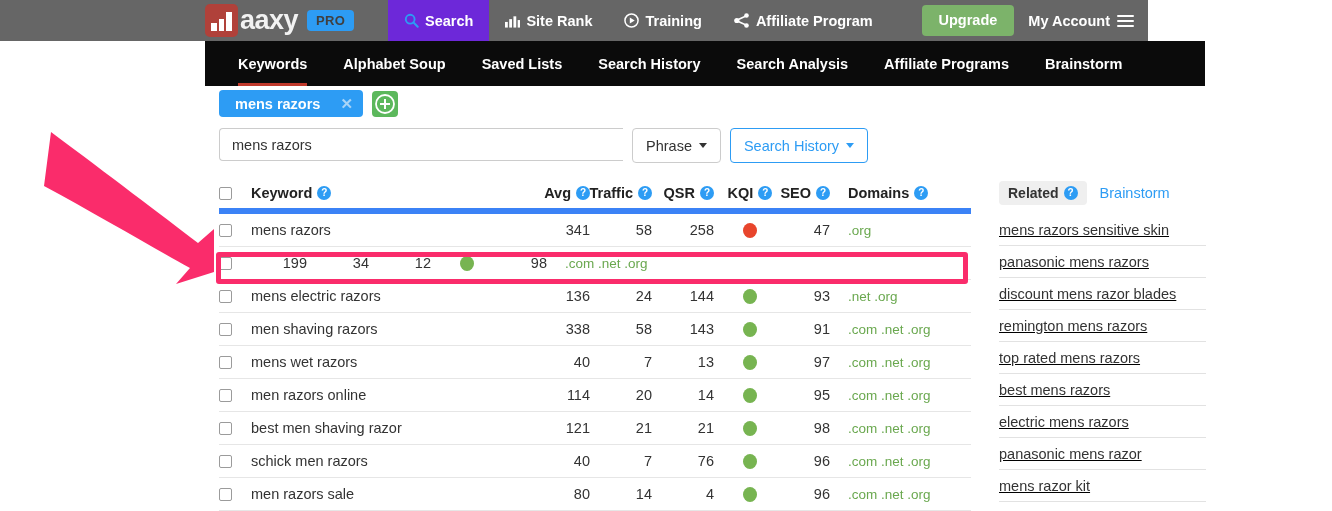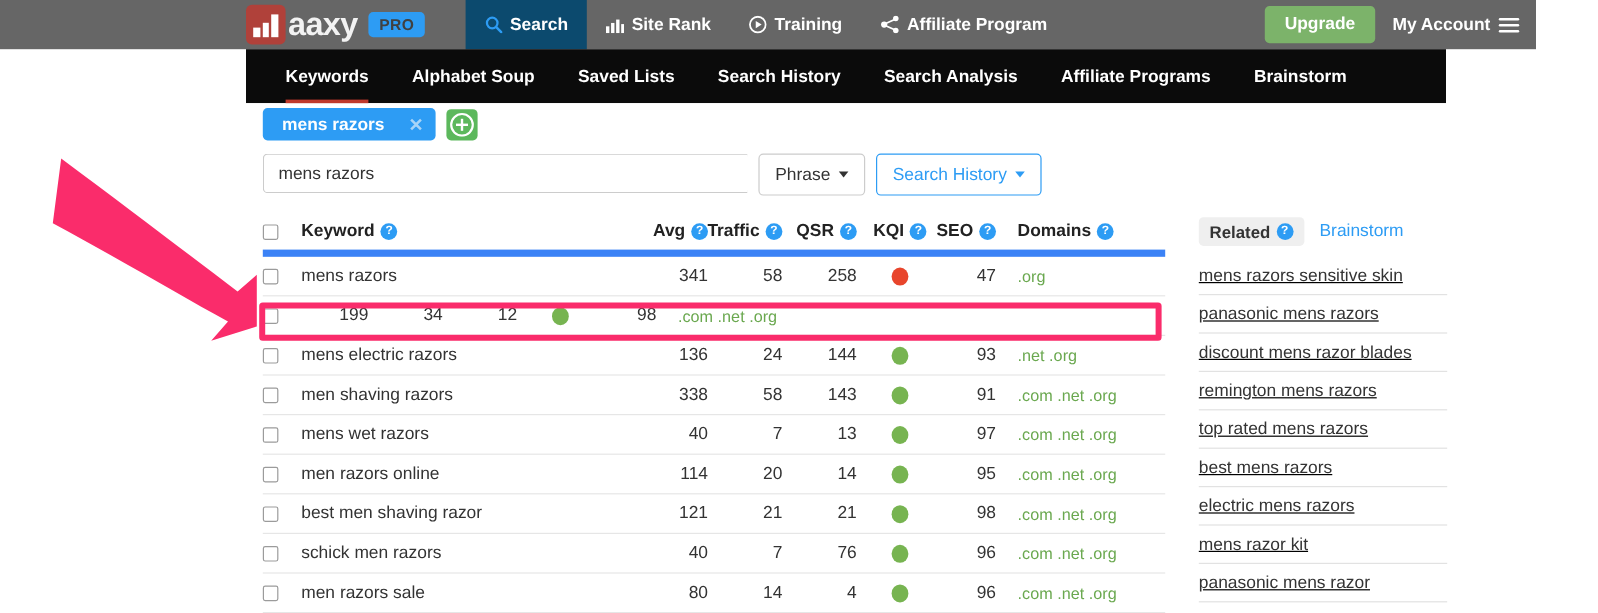--- a/index.html
+++ b/index.html
@@ -5,21 +5,21 @@
   html,body{margin:0;padding:0;}
   body{
     width:1332px;height:511px;overflow:hidden;background:#fff;
     font-family:"Liberation Sans",sans-serif;
     -webkit-font-smoothing:antialiased;
   }
   .app{position:relative;width:1332px;height:511px;}
 
   
   .topbar{
-    position:absolute;left:0;top:0;width:1280px;height:41px;
+    position:absolute;left:0;top:0;width:1148px;height:41px;
     background:#666666;
     text-align:right;
   }
   .logo-wrap{
     position:absolute;left:205px;top:4px;display:flex;align-items:center;height:33px;
   }
   .logo-mark{
     width:33px;height:33px;border-radius:5px;background:#b0413a;
     position:relative;flex:0 0 auto;
   }
@@ -34,21 +34,21 @@
   .pro-badge{
     margin-left:9px;background:#2d9cf4;color:#404040;font-size:13px;font-weight:bold;
     padding:4px 9px;border-radius:4px;line-height:1;letter-spacing:.3px;
   }
 
   .topnav{position:absolute;left:388px;top:0;height:41px;display:flex;align-items:stretch;}
   .topnav .titem{
     display:flex;align-items:center;gap:6px;padding:0 16px;color:#fff;
     font-size:14.5px;font-weight:bold;height:41px;cursor:pointer;white-space:nowrap;
   }
-  .topnav .titem.active{background:#0c4a6e;}
+  .topnav .titem.active{background:#6d28d9;}
   .topnav .titem.active .tlabel{color:#fff;}
   .ic{display:inline-block;line-height:0;}
   .ic svg{display:block;}
 
   .rightnav{position:absolute;right:14px;top:0;height:41px;display:flex;align-items:center;gap:14px;}
   .upgrade-btn{
     background:#7cb36a;color:#fff;font-size:14.5px;font-weight:bold;
     padding:8px 17px;border-radius:4px;cursor:pointer;line-height:1.1;
   }
   .account{color:#fff;font-size:14.5px;font-weight:bold;display:flex;align-items:center;gap:7px;cursor:pointer;}
@@ -454,22 +454,22 @@
         <div class="rtab link">Brainstorm</div>
       </div>
       <div class="rlist" id="related-host">
           <div class="ritem">mens razors sensitive skin</div>
           <div class="ritem">panasonic mens razors</div>
           <div class="ritem">discount mens razor blades</div>
           <div class="ritem">remington mens razors</div>
           <div class="ritem">top rated mens razors</div>
           <div class="ritem">best mens razors</div>
           <div class="ritem">electric mens razors</div>
+          <div class="ritem">panasonic mens razor</div>
           <div class="ritem">mens razor kit</div>
-          <div class="ritem">panasonic mens razor</div>
         </div>
     </div>
 
   </div>
 
   <div class="anno">
     <svg width="1332" height="511" style="position:absolute;left:0;top:0;">
       <polygon points="50,133 196,248 216,235 214,268 186,286 196,265 64,200" fill="#fa2c6b" style="display:none"></polygon>
       <path d="M 51,132
                C 110,176 160,214 198,243

